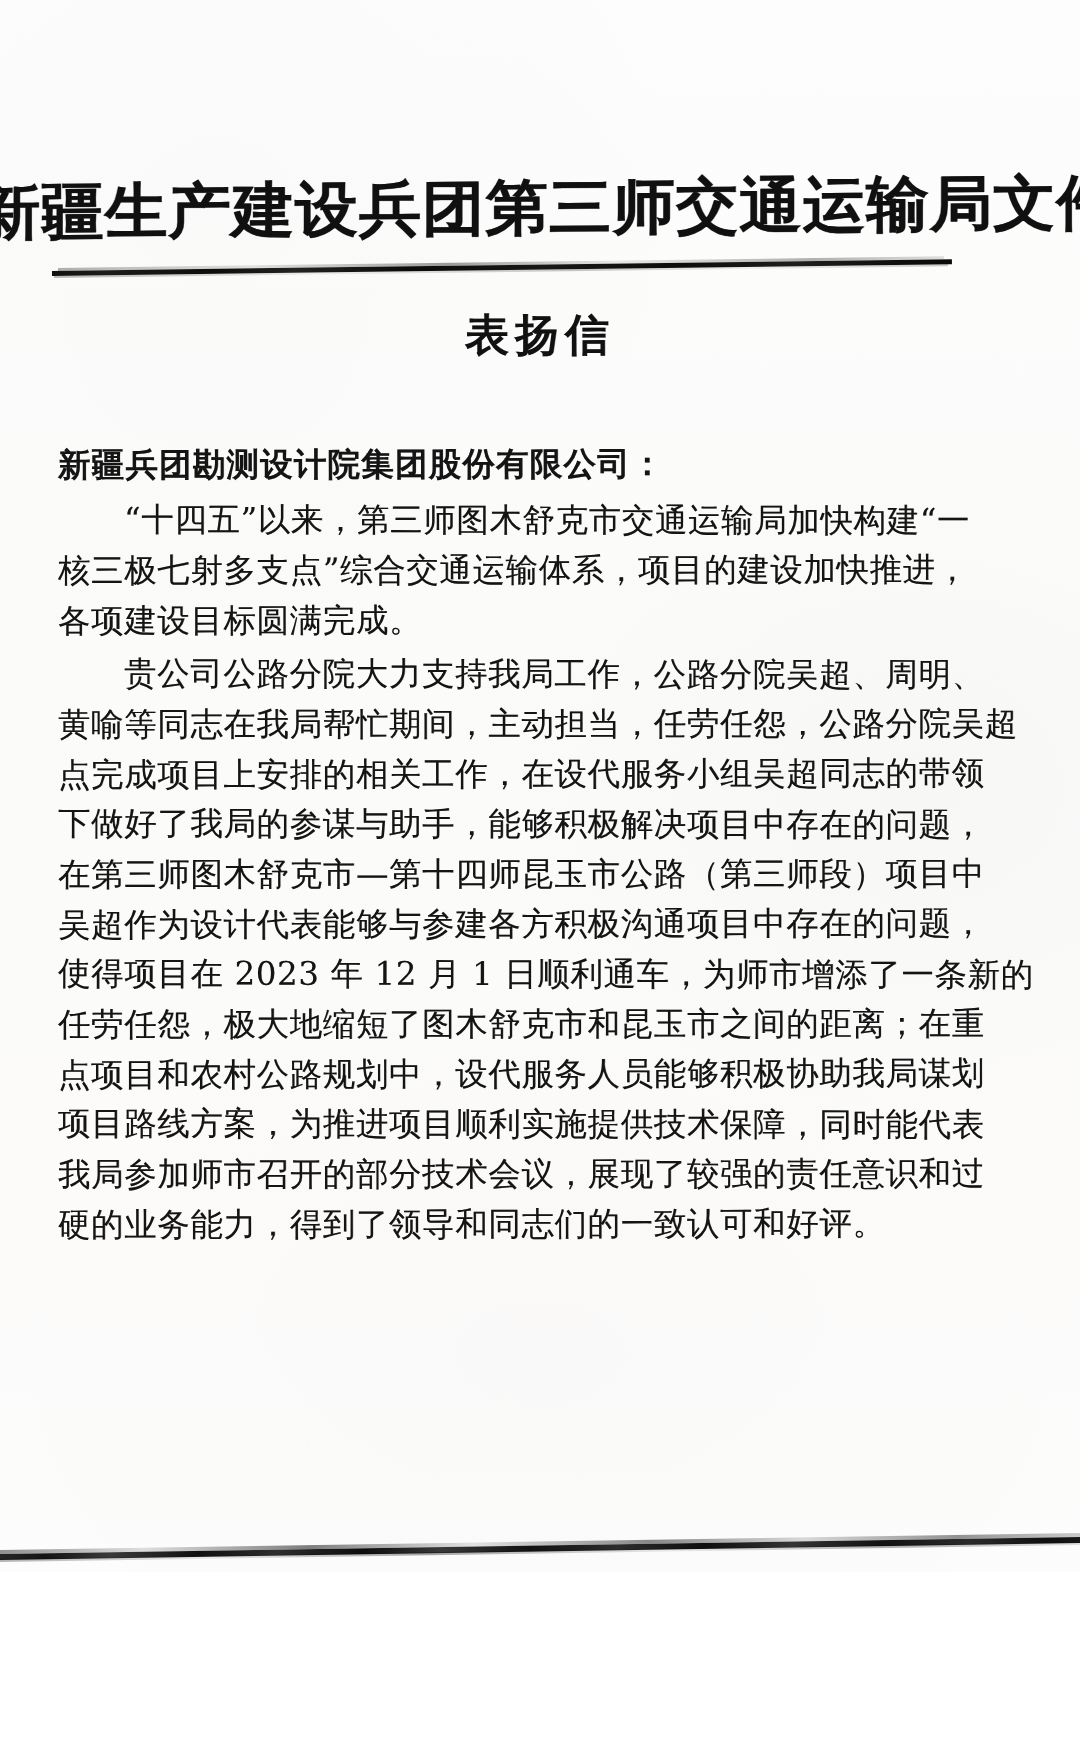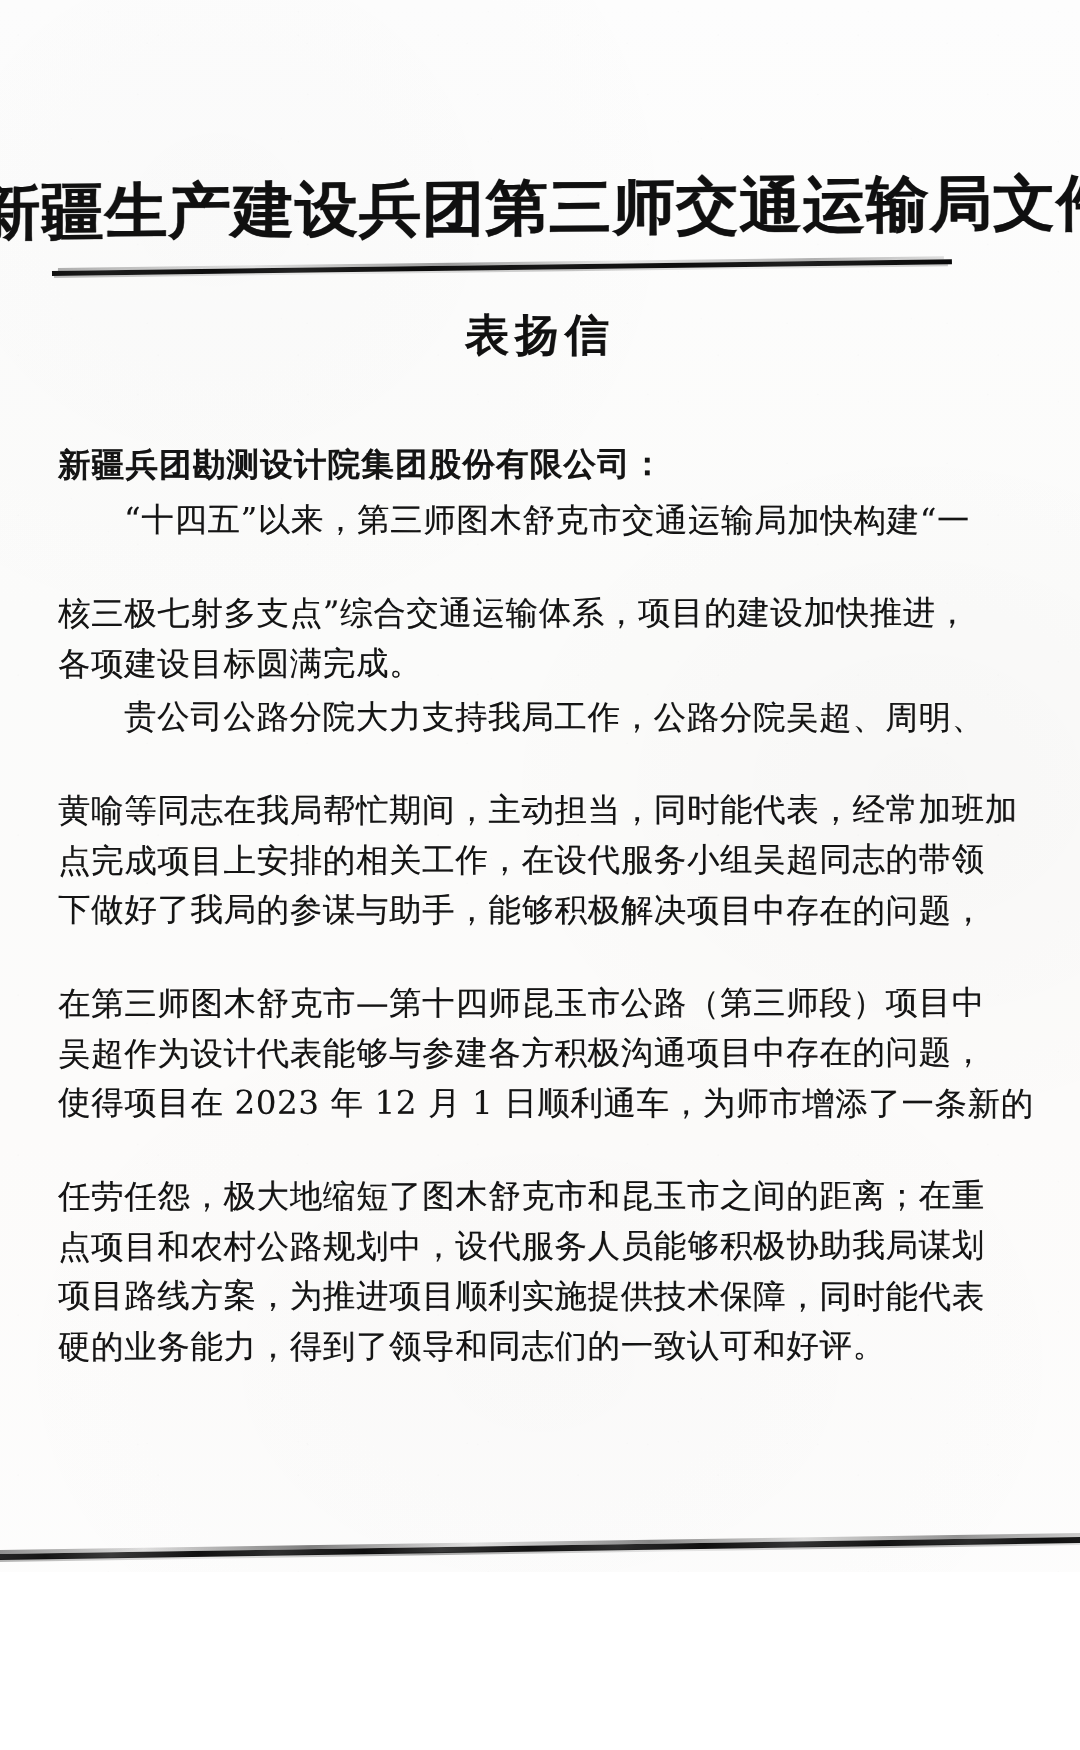--- a/index.html
+++ b/index.html
@@ -137,21 +137,21 @@
   .salutation {
     font-weight: 600;
     letter-spacing: 1.2px;
   }
   .indent { padding-left: 66px; }
   .gap-after { margin-bottom: 4px; }
 
   
   .sk1 { transform: rotate(-0.12deg); }
   .sk2 { transform: rotate(0.08deg); }
-  .sk3 { transform: rotate(-0.06deg); margin-top: 43px; }
+  .sk3 { transform: rotate(-0.06deg); }
 
   
   #bottom-rule {
     position: absolute;
     left: 0px;
     top: 1548px;
     width: 1080px;
     height: 16px;
     transform: rotate(-0.9deg);
     transform-origin: left center;
@@ -217,29 +217,30 @@
     <div class="bodyline salutation sk1" style="margin-bottom:6px;">新疆兵团勘测设计院集团股份有限公司：</div>
 
     <div>
       <div class="bodyline indent sk2">“十四五”以来，第三师图木舒克市交通运输局加快构建“一</div>
       <div class="bodyline sk3">核三极七射多支点”综合交通运输体系，项目的建设加快推进，</div>
       <div class="bodyline sk1 gap-after">各项建设目标圆满完成。</div>
     </div>
 
     <div>
       <div class="bodyline indent sk2">贵公司公路分院大力支持我局工作，公路分院吴超、周明、</div>
-      <div class="bodyline sk3">黄喻等同志在我局帮忙期间，主动担当，同时能代表，经常加班加</div>
+      <div class="bodyline sk3">黄喻等同志在我局帮忙期间，主动担当，任劳任怨，公路分院吴超</div>
       <div class="bodyline sk1">点完成项目上安排的相关工作，在设代服务小组吴超同志的带领</div>
       <div class="bodyline sk2">下做好了我局的参谋与助手，能够积极解决项目中存在的问题，</div>
       <div class="bodyline sk3">在第三师图木舒克市—第十四师昆玉市公路（第三师段）项目中</div>
       <div class="bodyline sk1">吴超作为设计代表能够与参建各方积极沟通项目中存在的问题，</div>
       <div class="bodyline sk2">使得项目在 2023 年 12 月 1 日顺利通车，为师市增添了一条新的</div>
       <div class="bodyline sk3">任劳任怨，极大地缩短了图木舒克市和昆玉市之间的距离；在重</div>
       <div class="bodyline sk1">点项目和农村公路规划中，设代服务人员能够积极协助我局谋划</div>
       <div class="bodyline sk2">项目路线方案，为推进项目顺利实施提供技术保障，同时能代表</div>
+      <div class="bodyline sk3">我局参加师市召开的部分技术会议，展现了较强的责任意识和过</div>
       <div class="bodyline sk1 gap-after">硬的业务能力，得到了领导和同志们的一致认可和好评。</div>
     </div>
 
 
   </div>
 
   <div id="bottom-rule">
     <div class="b2"></div>
     <div class="b1"></div>
     <div class="b3"></div>

